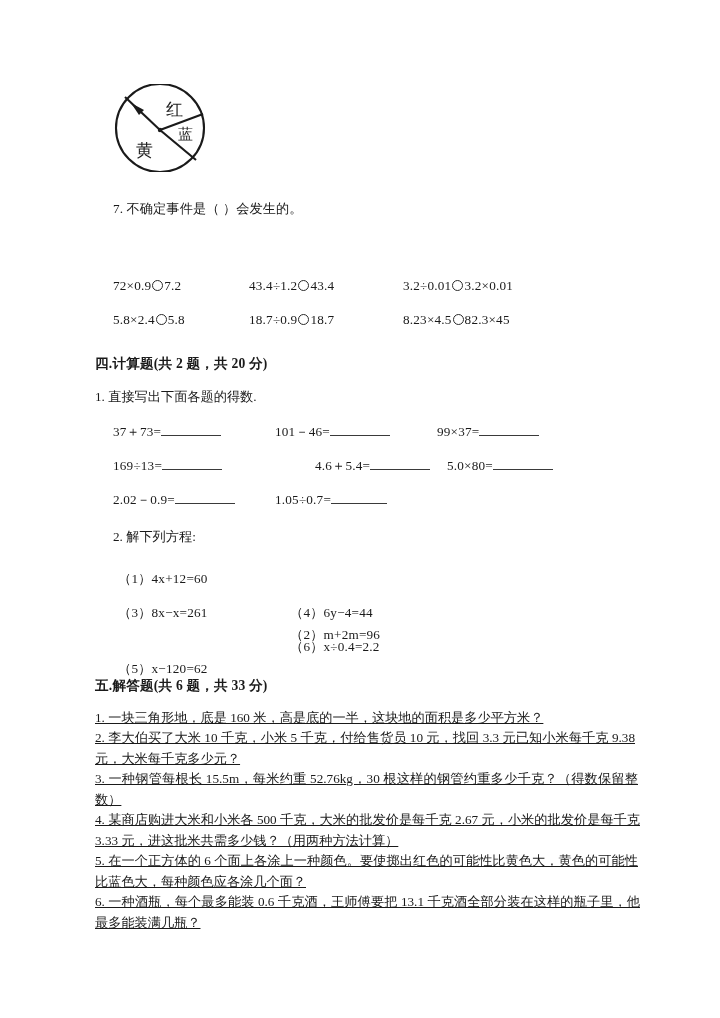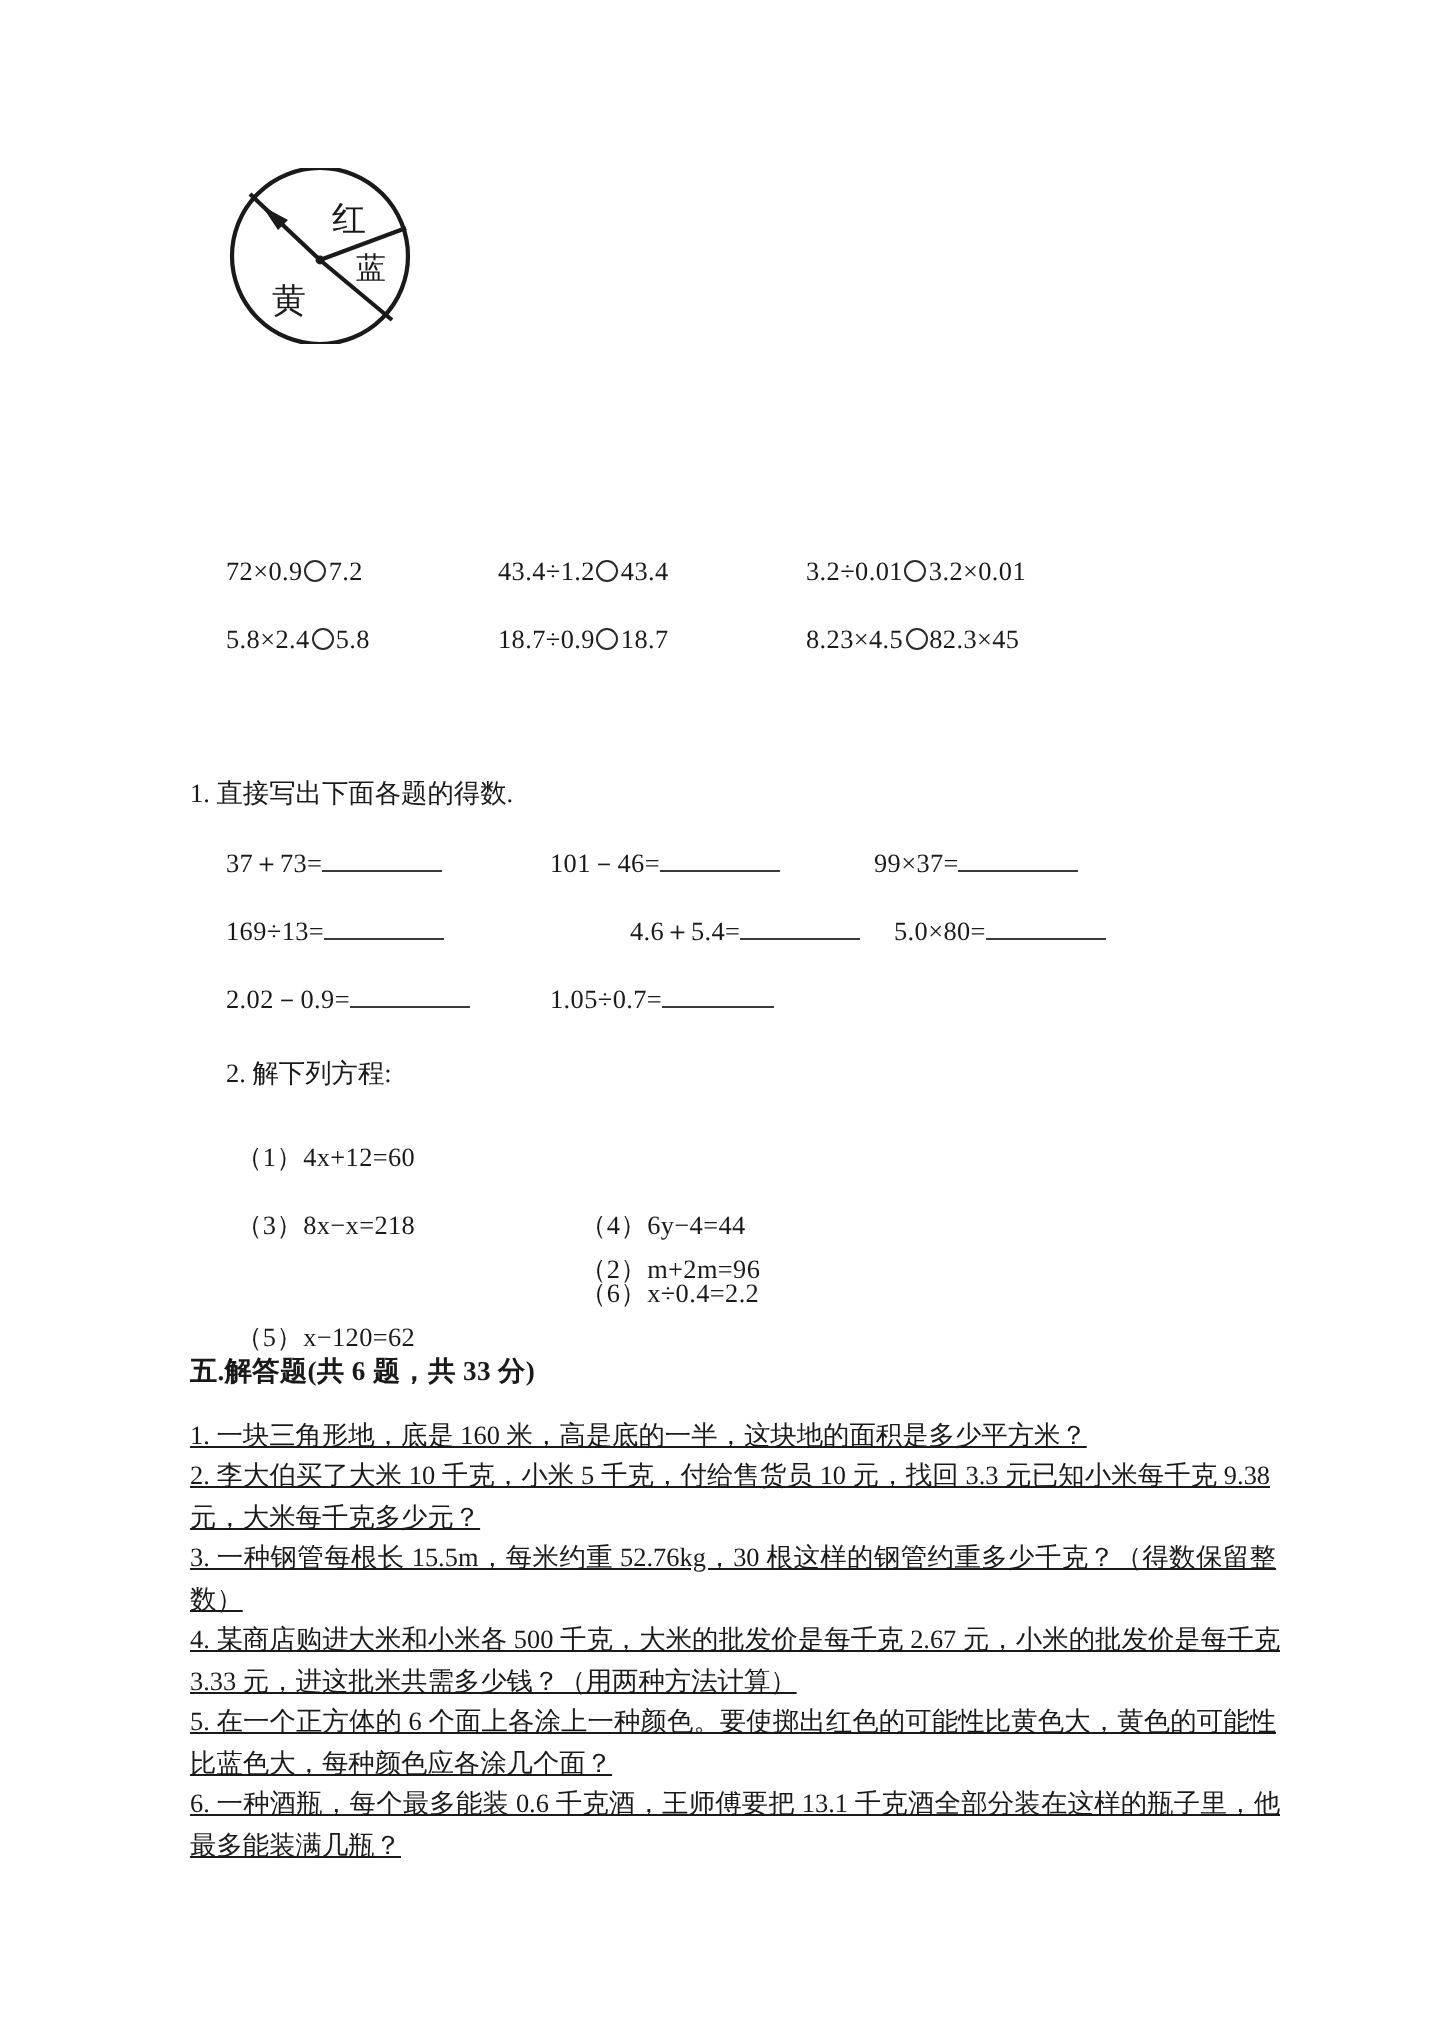--- a/index.html
+++ b/index.html
@@ -119,20 +119,21 @@
       <line x1="46" y1="46" x2="82" y2="76" stroke="#1a1a1a" stroke-width="2.1"></line>
 
       <circle cx="46" cy="46" r="2.2" fill="#1a1a1a"></circle>
 
       <text x="52" y="31" font-family="'Liberation Serif', serif" font-size="17" fill="#1a1a1a">红</text>
       <text x="64" y="55" font-family="'Liberation Serif', serif" font-size="15" fill="#1a1a1a">蓝</text>
       <text x="22" y="72" font-family="'Liberation Serif', serif" font-size="17" fill="#1a1a1a">黄</text>
     </svg>
   </div>
 
+  <div class="qline" style="left:113px; top:200px;">7. 不确定事件是（      ）会发生的。</div>
 
 
   <div class="expr" style="left:113px; top:277px;">
     <span>72×0.9</span><span class="ocirc"></span><span>7.2</span>
   </div>
   <div class="expr" style="left:249px; top:277px;">
     <span>43.4÷1.2</span><span class="ocirc"></span><span>43.4</span>
   </div>
   <div class="expr" style="left:403px; top:277px;">
     <span>3.2÷0.01</span><span class="ocirc"></span><span>3.2×0.01</span>
@@ -141,20 +142,21 @@
   <div class="expr" style="left:113px; top:311px;">
     <span>5.8×2.4</span><span class="ocirc"></span><span>5.8</span>
   </div>
   <div class="expr" style="left:249px; top:311px;">
     <span>18.7÷0.9</span><span class="ocirc"></span><span>18.7</span>
   </div>
   <div class="expr" style="left:403px; top:311px;">
     <span>8.23×4.5</span><span class="ocirc"></span><span>82.3×45</span>
   </div>
 
+  <div class="section-head" style="left:95px; top:355px;">四.计算题(共 2 题，共 20 分)</div>
 
   <div class="prompt" style="left:95px; top:388px;">1. 直接写出下面各题的得数.</div>
 
   <div class="expr" style="left:113px; top:423px;">
     <span>37＋73=</span><span class="blank w60"></span>
   </div>
   <div class="expr" style="left:275px; top:423px;">
     <span>101－46=</span><span class="blank w60"></span>
   </div>
   <div class="expr" style="left:437px; top:423px;">
@@ -176,21 +178,21 @@
   </div>
   <div class="expr" style="left:275px; top:491px;">
     <span>1.05÷0.7=</span><span class="blank w56"></span>
   </div>
 
   <div class="prompt" style="left:113px; top:528px;">2. 解下列方程:</div>
 
   <div class="eq" style="left:118px; top:570px;">（1）4x+12=60</div>
   <div class="eq" style="left:290px; top:602px;margin-top:24px;">（2）m+2m=96</div>
 
-  <div class="eq" style="left:118px; top:604px;">（3）8x−x=218</div>
+  <div class="eq" style="left:118px; top:604px;">（3）8x−x=261</div>
   <div class="eq" style="left:290px; top:604px;">（4）6y−4=44</div>
 
   <div class="eq" style="left:118px; top:638px;margin-top:22px;">（5）x−120=62</div>
   <div class="eq" style="left:290px; top:638px;">（6）x÷0.4=2.2</div>
 
   <div class="section-head" style="left:95px; top:677px;">五.解答题(共 6 题，共 33 分)</div>
 
   <div class="para" style="left:95px; top:708px; width:540px;">1. 一块三角形地，底是 160 米，高是底的一半，这块地的面积是多少平方米？</div>
 
   <div class="para" style="left:95px; top:728px; width:540px;">2. 李大伯买了大米 10 千克，小米 5 千克，付给售货员 10 元，找回 3.3 元已知小米每千克 9.38 元，大米每千克多少元？</div>

